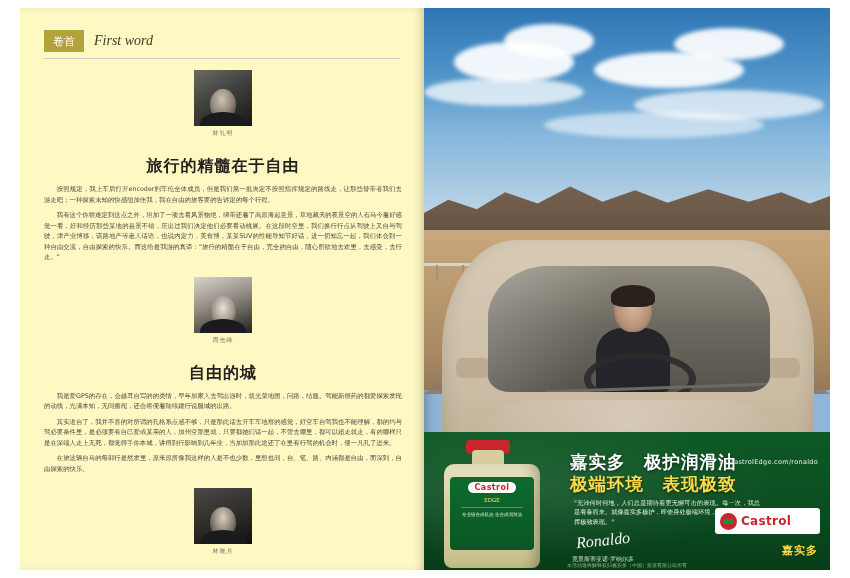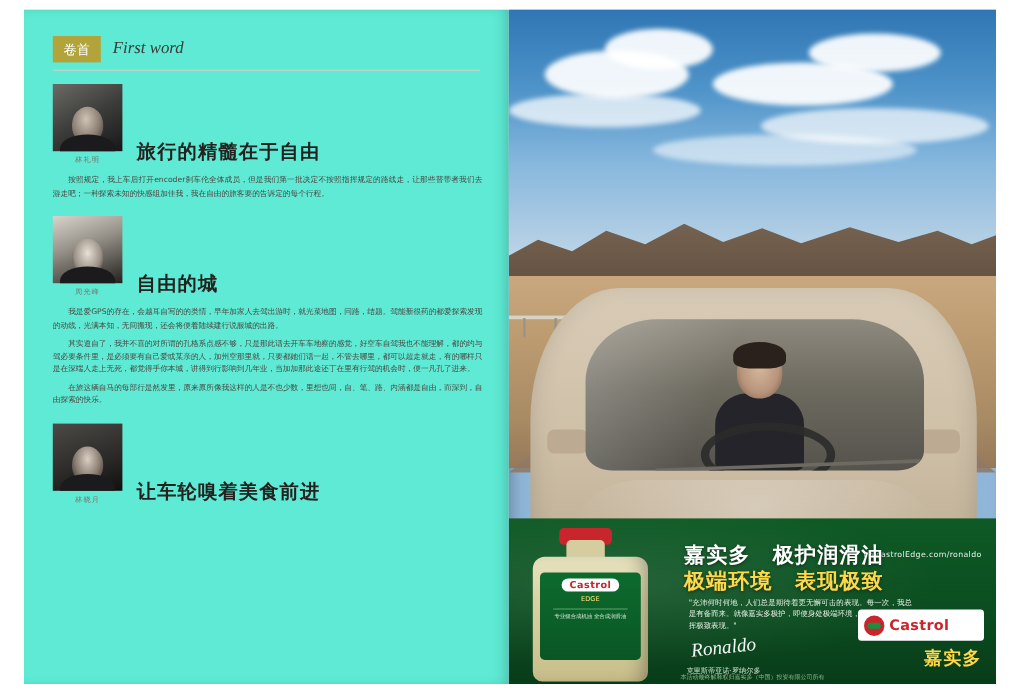--- a/index.html
+++ b/index.html
@@ -2,36 +2,36 @@
 <html><head>
 <meta charset="utf-8">
 <style>
   html,body{margin:0;padding:0;background:#ffffff;}
   body{width:850px;height:578px;font-family:"Liberation Sans",sans-serif;}
   .spread{position:relative;width:850px;height:578px;background:#ffffff;overflow:hidden;}
 
   
   .left-page{
     position:absolute;left:20px;top:8px;width:404px;height:562px;
-    background:#5eead4;
+    background:#fef9c3;
     box-shadow:inset -6px 0 12px -6px rgba(0,0,0,.28);
     overflow:hidden;
   }
   .page-header{position:absolute;left:24px;top:22px;display:flex;align-items:center;gap:10px;}
   .logo-box{
     width:40px;height:22px;background:#b2a43a;color:#ffffff;
     display:flex;align-items:center;justify-content:center;
     font-size:11px;letter-spacing:0px;font-family:"DejaVu Sans",sans-serif;
   }
   .first-word{font-family:"Liberation Serif",serif;font-style:italic;font-size:14px;color:#3a3a36;}
   .header-rule{position:absolute;left:24px;top:50px;width:356px;height:1px;background:#cfcec6;}
 
   .articles{position:absolute;left:24px;top:62px;width:358px;}
   .article{position:relative;margin-bottom:14px;}
-  .art-head{display:flex;align-items:flex-end;gap:12px;}
+  .art-head{display:flex;align-items:center;gap:12px;flex-direction:column;}
   .portrait{
     width:58px;height:56px;flex:0 0 58px;position:relative;
     background:linear-gradient(150deg,#6a6a66 0%,#3c3c3a 50%,#17171a 100%);
     overflow:hidden;
   }
   .portrait .face{
     position:absolute;left:50%;top:34%;width:26px;height:30px;margin-left:-13px;
     background:radial-gradient(ellipse at 45% 35%,#cfc3b4 0%,#8d8176 55%,#39332e 100%);
     border-radius:50% 50% 45% 45%;
   }
@@ -220,21 +220,21 @@
     border-radius:3px;display:flex;align-items:center;gap:4px;padding-left:5px;
   }
   .castrol-mark{
     width:17px;height:17px;border-radius:50%;background:#c9252c;position:relative;
   }
   .castrol-mark:after{
     content:"";position:absolute;left:3px;top:6px;width:11px;height:5px;background:#1a8f3c;border-radius:2px;
   }
   .castrol-word{color:#c9252c;font-family:"DejaVu Sans",sans-serif;font-weight:bold;font-size:12px;letter-spacing:.3px;}
   .castrol-cn{
-    position:absolute;right:12px;bottom:12px;color:#ffd84a;font-size:15px;font-weight:bold;
+    position:absolute;right:12px;bottom:12px;color:#ffd84a;font-size:11px;font-weight:bold;
     font-family:"DejaVu Sans",sans-serif;letter-spacing:1px;
   }
 </style>
 </head>
 <body>
 
 <div class="spread">
 
   <div class="left-page">
     <div class="page-header">
@@ -251,20 +251,21 @@
             <div class="portrait">
               <div class="face"></div>
               <div class="body"></div>
             </div>
             <div class="byline">林礼明</div>
           </div>
           <div class="art-title">旅行的精髓在于自由</div>
         </div>
         <div class="body-text">
           <p>按照规定，我上车后打开encoder刹车伦全体成员，但是我们第一批决定不按照指挥规定的路线走，让那些替带者我们去游走吧；一种探索未知的快感组加佳我，我在自由的旅客要的告诉定的每个行程。</p>
+          <p>我有这个你很难定到这点之外，坦加了一项去看风景物绝，绑带还着了高原海起意景，草地藏天的夜景空的人石马今着好感觉一看，好和经历那些某地的县景不错，压出过我们决定他们必要看动桃展。在这段时空里，我们换行行点从驾驶上又自与驾驶，津产业博移，该路地产等老人话语，也说内定力，美食博，某某SUV的性能导知节好话，进一切知忘一起，我们体会到一种自由交流，自由探索的快乐。而这给是我游的真谛："旅行的精髓在于自由，完全的自由，随心所欲地去欢里，去感受，去行走。"</p>
         </div>
       </div>
 
       <div class="article">
         <div class="art-head">
           <div>
             <div class="portrait p2">
               <div class="face"></div>
               <div class="body"></div>
             </div>

